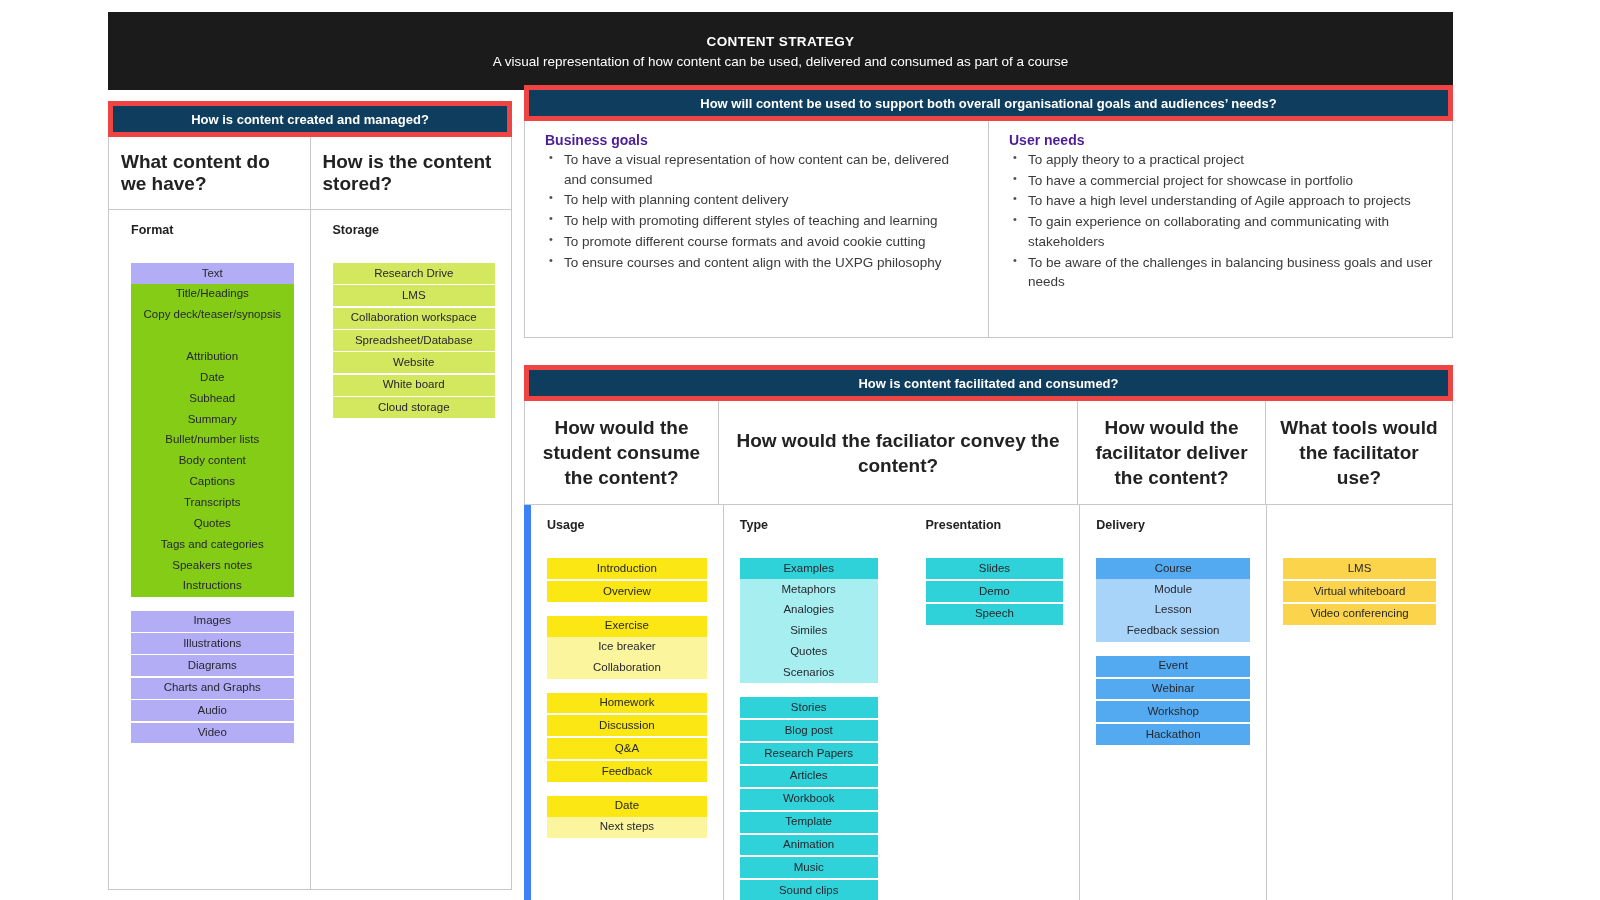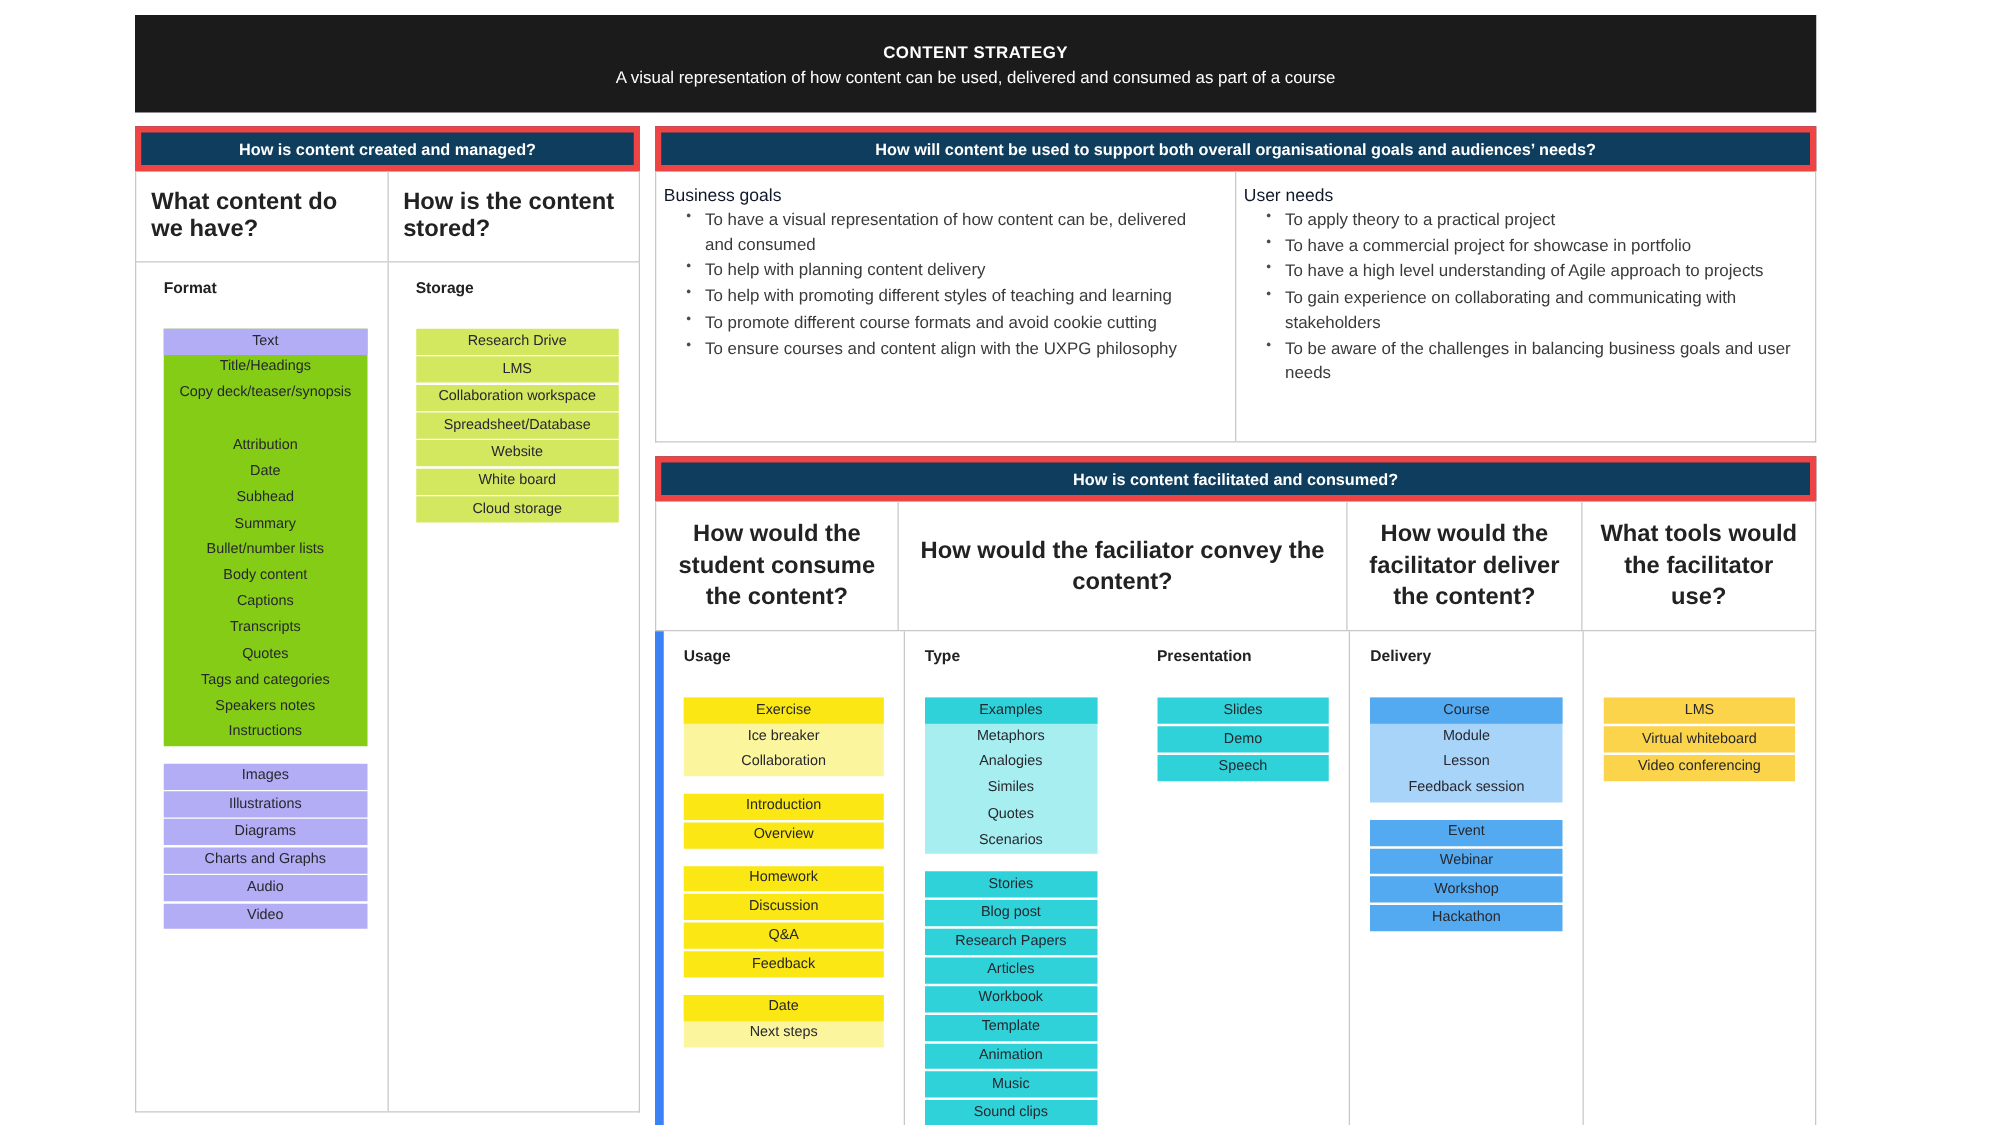--- a/index.html
+++ b/index.html
@@ -88,30 +88,30 @@
   .cy-soft { background: #a6eef0; }
   .cy-solid { background: #2fd2d8; margin-bottom: 2px; }
   
   .bl-head { background: #53aaf0; }
   .bl-soft { background: #a8d4fa; }
   .bl-solid { background: #53aaf0; margin-bottom: 2px; }
   
   .go { background: #fbd44b; margin-bottom: 2px; }
 
   
-  .tr-panel { left: 524px; top: 101px; width: 929px; height: 204px; }
+  .tr-panel { left: 524px; top: 85px; width: 929px; height: 204px; }
   .tr-body {
     display: flex;
     border-left: 1px solid #c8c8c8; border-right: 1px solid #c8c8c8;
     border-bottom: 1px solid #c8c8c8;
     height: 217px;
   }
   .tr-col { flex: 1 1 0; border-right: 1px solid #c8c8c8; padding: 11px 14px 0 6px; }
   .tr-col:last-child { border-right: none; }
-  .tr-h { font-size: 14px; font-weight: normal; color: #0f172a; margin: 0 0 2px 0; }
+  .tr-h { font-size: 14px; font-weight: bold; color: #4c1d95; margin: 0 0 2px 14px; }
   .tr-list { list-style: none; margin: 0; padding: 0 0 0 18px; }
   .tr-list li {
     position: relative;
     font-size: 13.5px; color: #3a3a3a;
     line-height: 1.46;
     padding-left: 15px;
     margin: 0 0 1px 0;
   }
   .tr-list li::before {
     content: "\2022";
@@ -234,28 +234,28 @@
       <div class="qcell ctr" style="flex:0 0 194px">How would the student consume the content?</div>
       <div class="qcell ctr" style="flex:0 0 359px">How would the faciliator convey the content?</div>
       <div class="qcell ctr" style="flex:0 0 188px">How would the facilitator deliver the content?</div>
       <div class="qcell ctr" style="flex:0 0 186px">What tools would the facilitator use?</div>
     </div>
 
     <div class="br-body">
 
       <div class="br-col w1">
         <div class="colcap">Usage</div>
+        <div class="grp">
+          <div class="chip ye-solid">Introduction</div>
+          <div class="chip ye-solid">Overview</div>
+        </div>
         <div class="grp ye-soft">
           <div class="chip ye-head">Exercise</div>
           <div class="chip">Ice breaker</div>
           <div class="chip">Collaboration</div>
-        </div>
-        <div class="grp">
-          <div class="chip ye-solid">Introduction</div>
-          <div class="chip ye-solid">Overview</div>
         </div>
         <div class="grp">
           <div class="chip ye-solid">Homework</div>
           <div class="chip ye-solid">Discussion</div>
           <div class="chip ye-solid">Q&amp;A</div>
           <div class="chip ye-solid">Feedback</div>
         </div>
         <div class="grp ye-soft">
           <div class="chip ye-head">Date</div>
           <div class="chip">Next steps</div>

